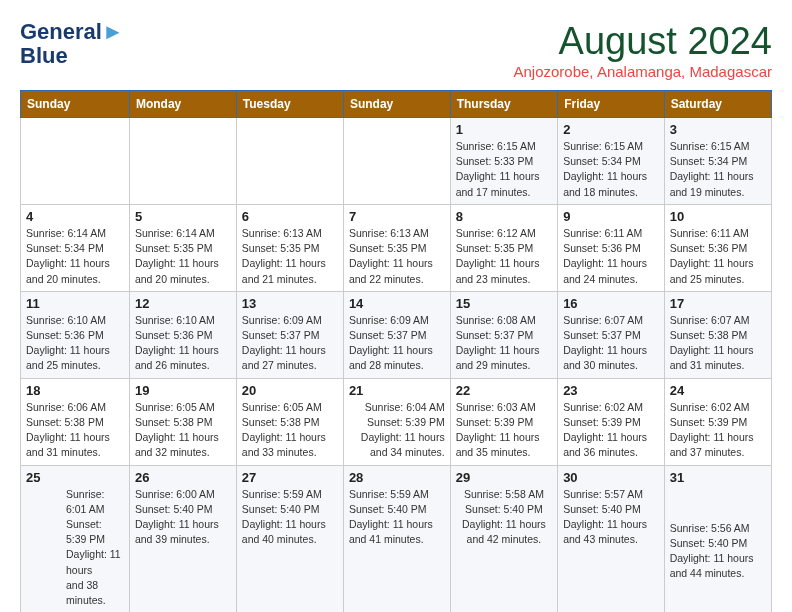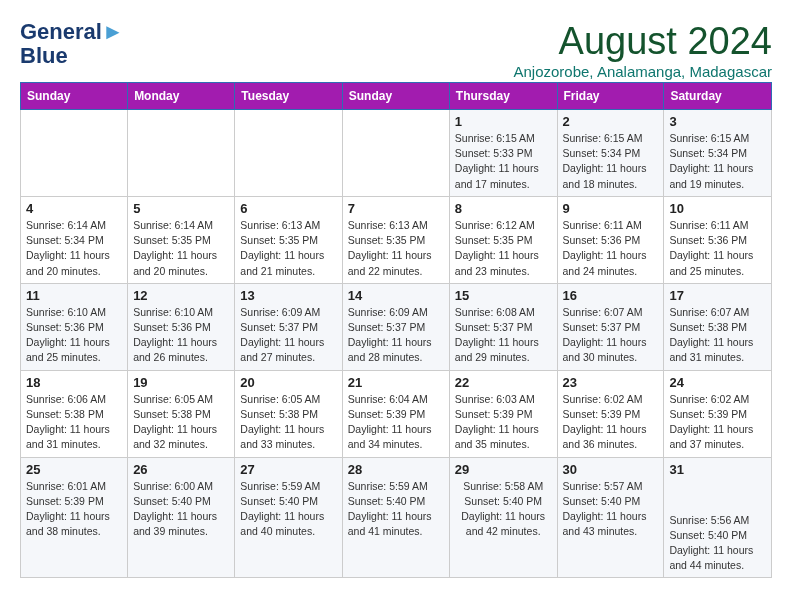--- a/index.html
+++ b/index.html
@@ -7,21 +7,21 @@
       font-family: Arial, sans-serif;
       background: #fff;
       width: 792px;
       min-height: 612px;
       padding: 20px;
     }
     .header {
       display: flex;
       justify-content: space-between;
       align-items: flex-start;
-      margin-bottom: 2px;
+      margin-bottom: 10px;
     }
     .logo {
       display: flex;
       align-items: center;
     }
     .logo-text {
       font-size: 22px;
       font-weight: bold;
       color: #1a3a6e;
       line-height: 1.1;
@@ -32,29 +32,29 @@
     .title-block {
       text-align: right;
     }
     .month-year {
       font-size: 38px;
       color: #14532d;
       font-weight: normal;
     }
     .location {
       font-size: 15px;
-      color: #0f766e;
+      color: #ef4444;
     }
     table {
       width: 100%;
       border-collapse: collapse;
       font-size: 11px;
     }
     thead tr th {
-      background-color: #a21caf;
+      background-color: #a16207;
       color: #fff;
       text-align: left;
       padding: 6px 6px;
       font-size: 12px;
       font-weight: bold;
       border: 1px solid #2e6db4;
     }
     tbody tr td {
       border: 1px solid #ccc;
       vertical-align: top;
@@ -258,21 +258,21 @@
         </td>
         <td>
           <span class="day-num">20</span>
           <div class="day-info" style="white-space: pre-line;">Sunrise: 6:05 AM
 Sunset: 5:38 PM
 Daylight: 11 hours
 and 33 minutes.</div>
         </td>
         <td>
           <span class="day-num">21</span>
-          <div class="day-info" style="white-space: pre-line;">Sunrise: 6:04 AM
+          <div class="day-info" style="white-space: pre-line; text-align: right;">Sunrise: 6:04 AM
 Sunset: 5:39 PM
 Daylight: 11 hours
 and 34 minutes.</div>
         </td>
         <td>
           <span class="day-num">22</span>
           <div class="day-info" style="white-space: pre-line;">Sunrise: 6:03 AM
 Sunset: 5:39 PM
 Daylight: 11 hours
 and 35 minutes.</div>
@@ -288,21 +288,21 @@
           <span class="day-num">24</span>
           <div class="day-info" style="white-space: pre-line;">Sunrise: 6:02 AM
 Sunset: 5:39 PM
 Daylight: 11 hours
 and 37 minutes.</div>
         </td>
       </tr>
       <tr>
         <td>
           <span class="day-num">25</span>
-          <div class="day-info" style="white-space: pre-line;">Sunrise: 6:01 AM
+          <div class="day-info" style="white-space: pre-line; margin-left: 40px;">Sunrise: 6:01 AM
 Sunset: 5:39 PM
 Daylight: 11 hours
 and 38 minutes.</div>
         </td>
         <td>
           <span class="day-num">26</span>
           <div class="day-info" style="white-space: pre-line;">Sunrise: 6:00 AM
 Sunset: 5:40 PM
 Daylight: 11 hours
 and 39 minutes.</div>

